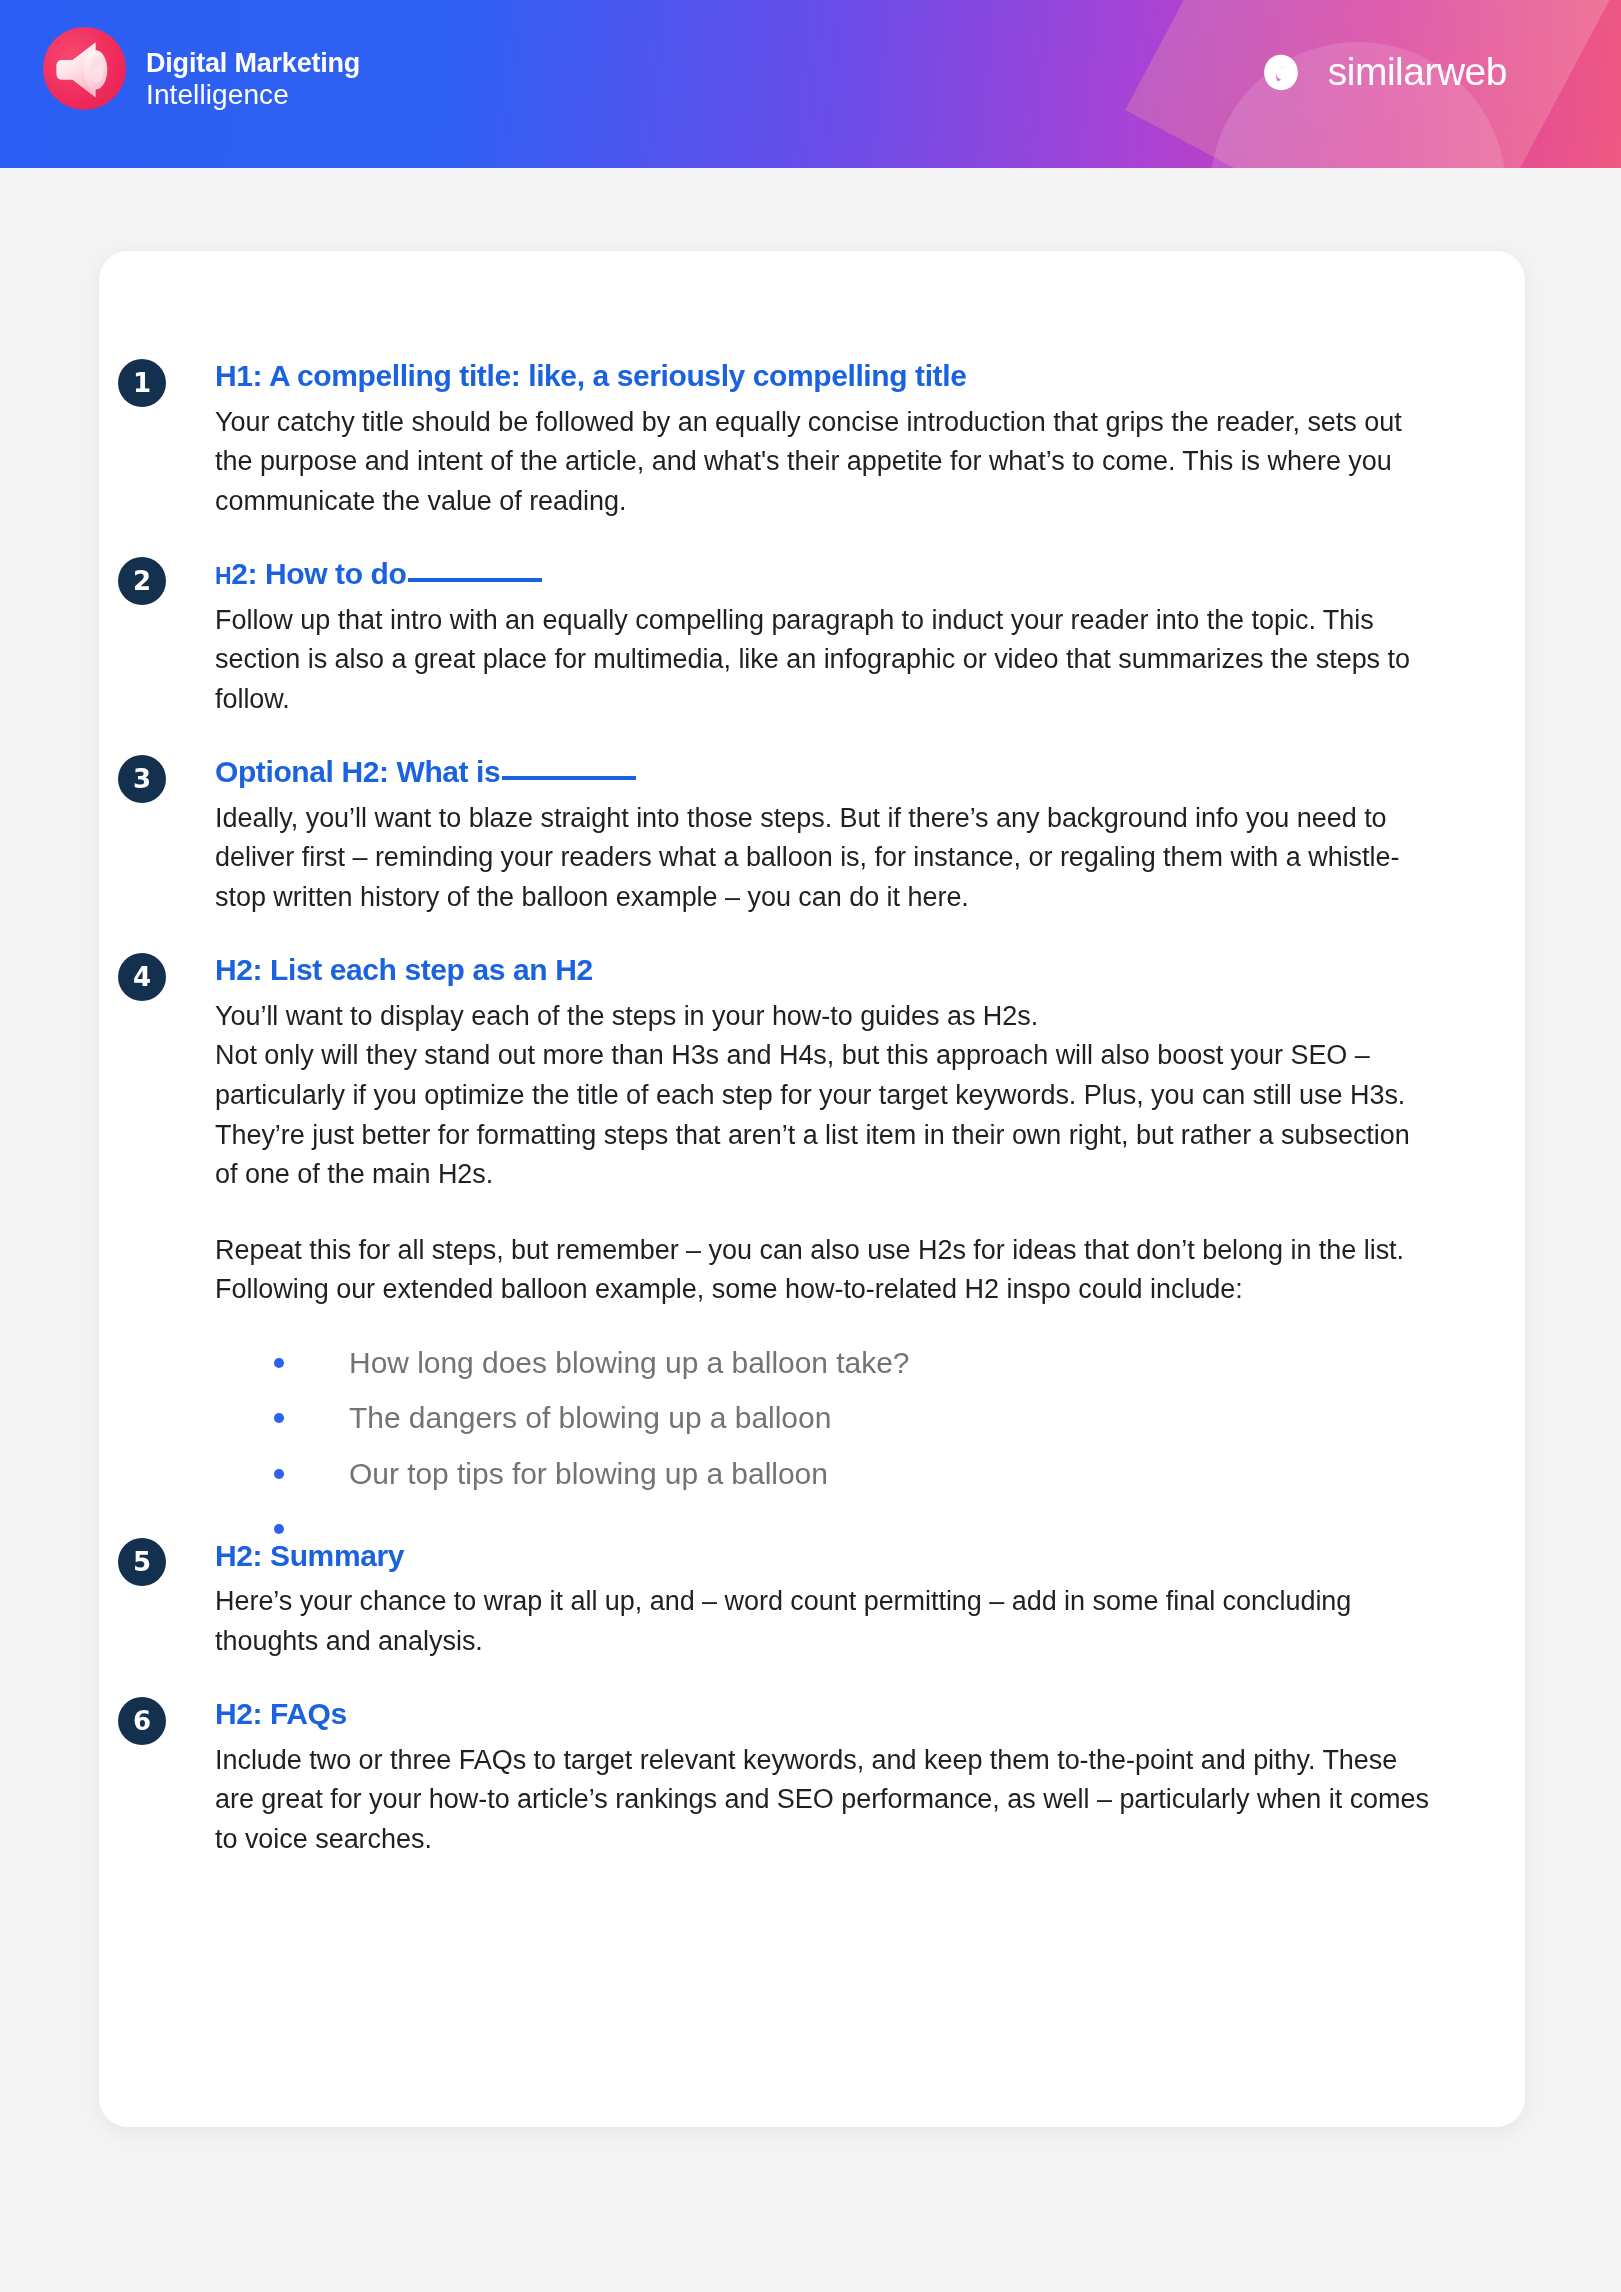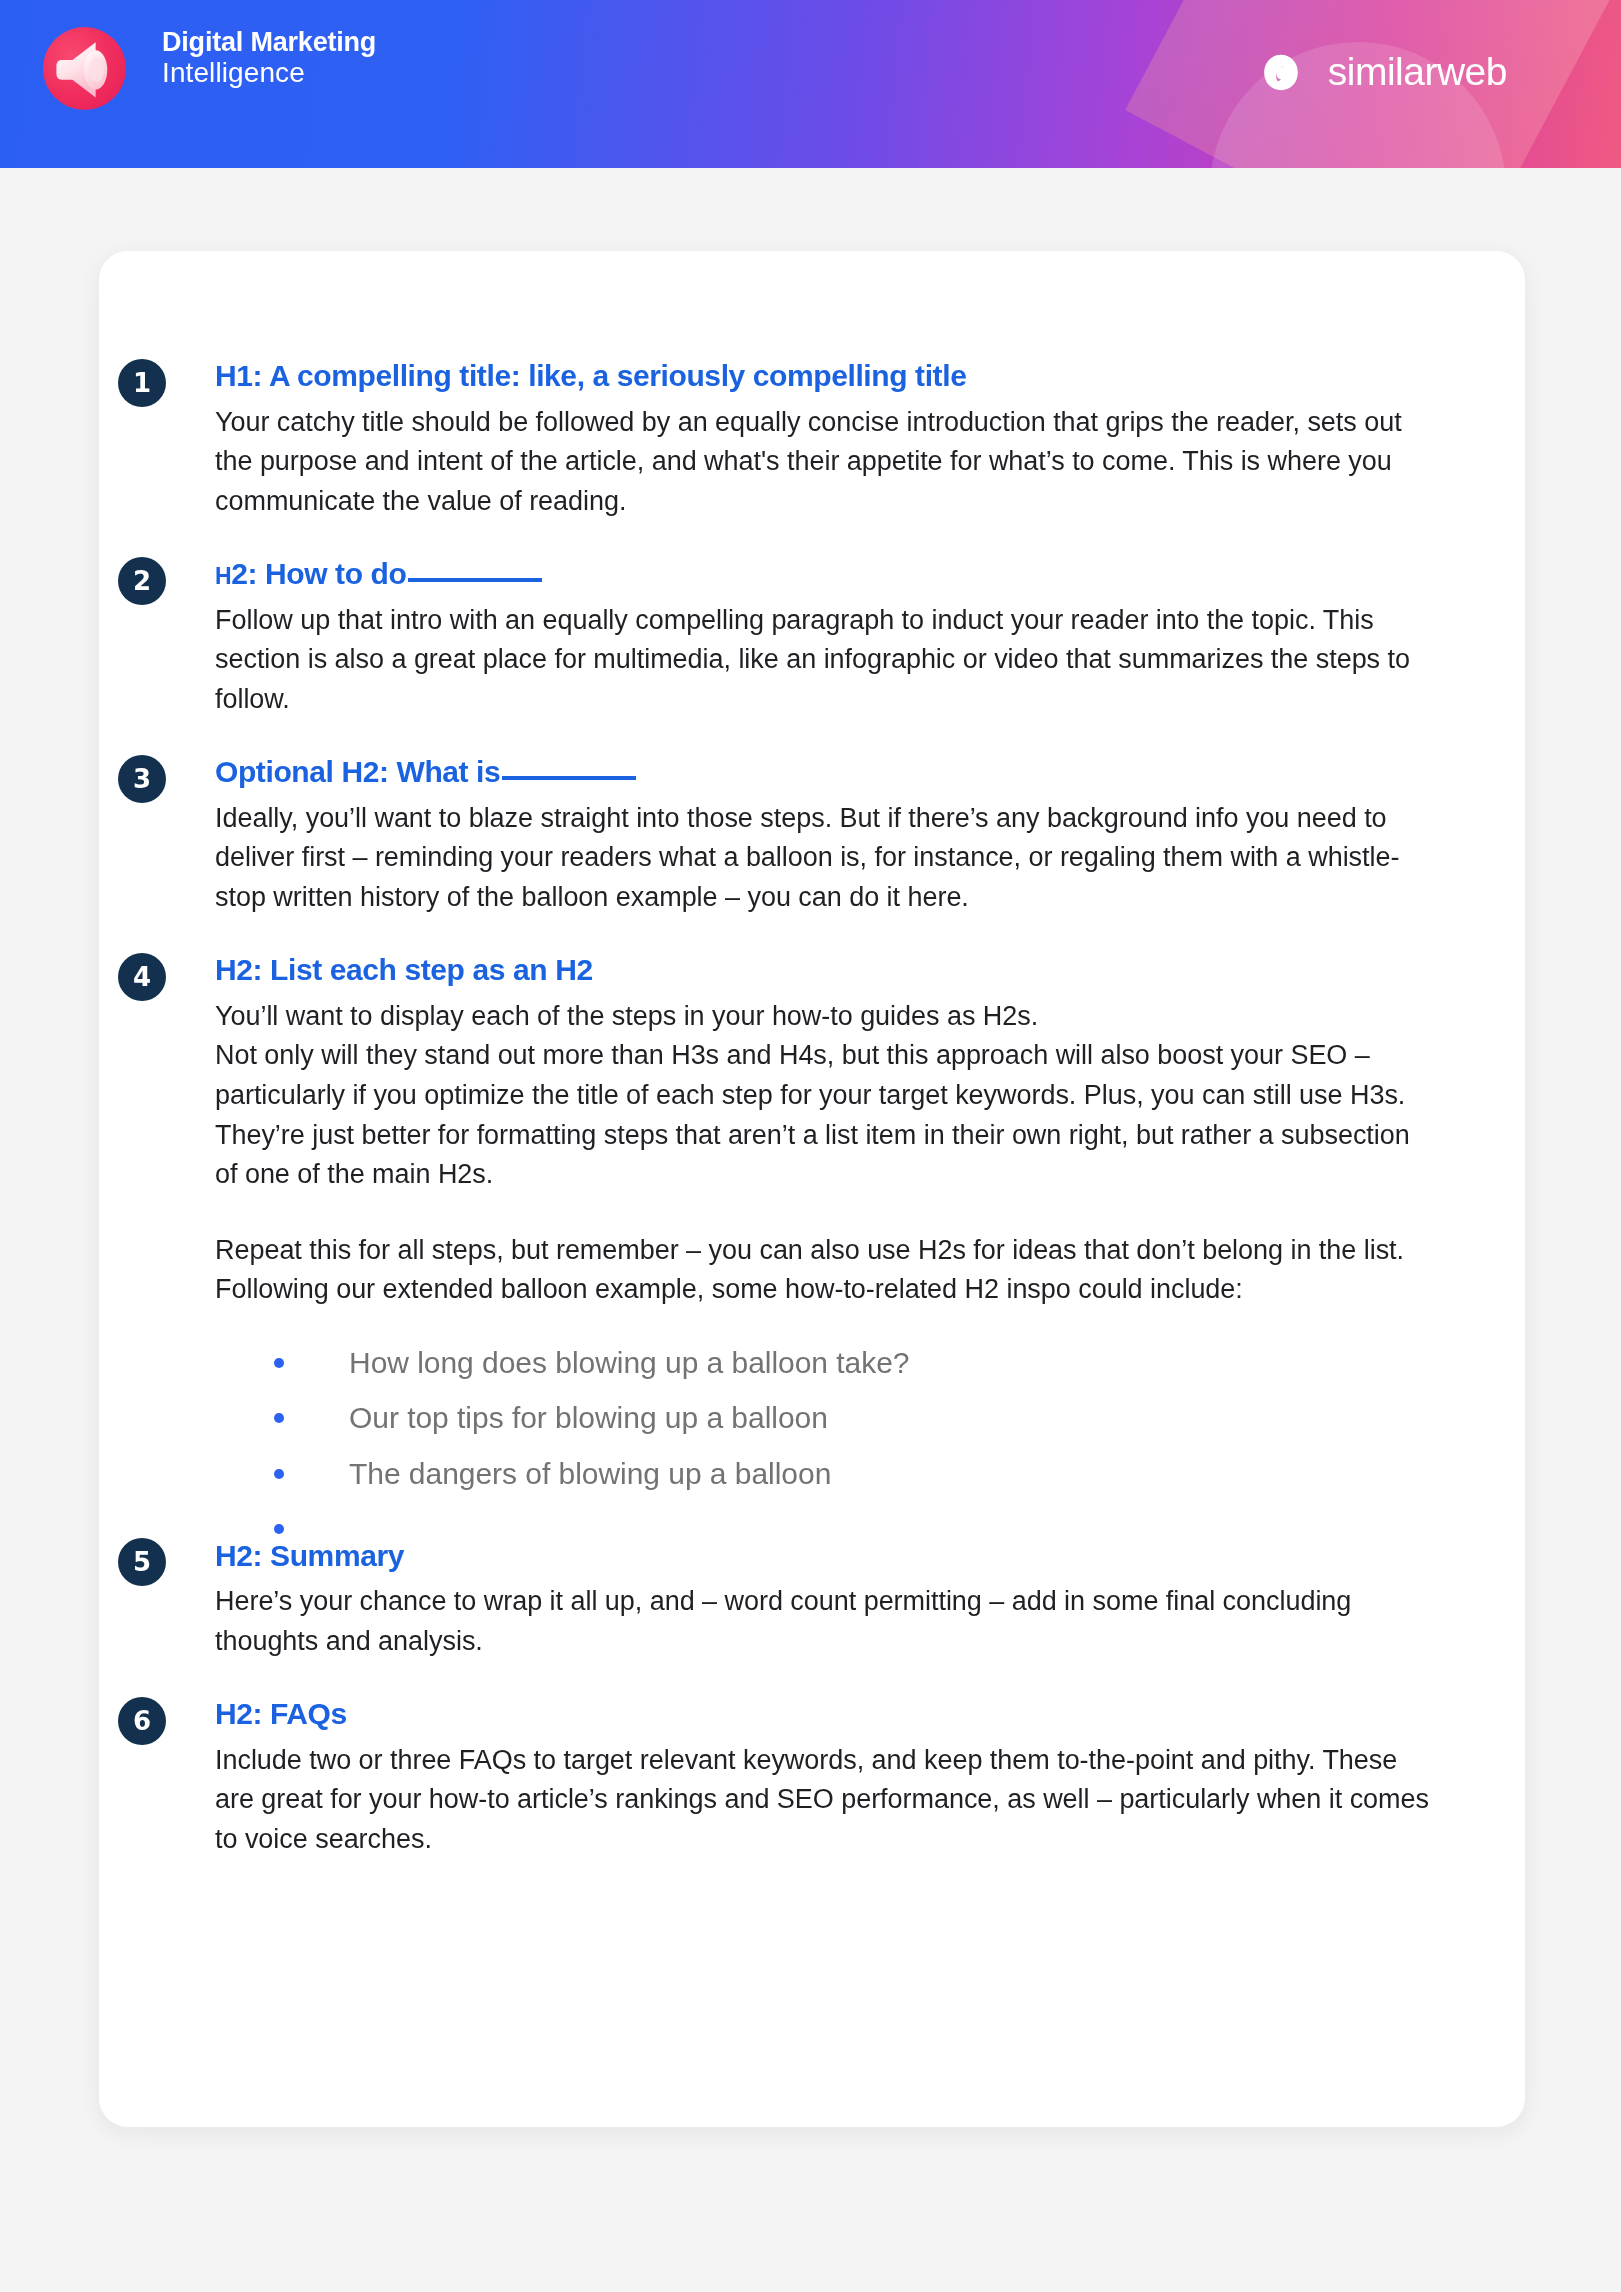--- a/index.html
+++ b/index.html
@@ -53,22 +53,22 @@
     transform: rotate(28deg);
     transform-origin: top right;
     pointer-events: none;
   }
 
   .logo-block {
     position: absolute;
     left: 43px;
     top: 27px;
     display: flex;
-    align-items: flex-start;
-    gap: 36px;
+    align-items: flex-end;
+    gap: 20px;
   }
   .logo-mark {
     position: relative;
     width: 83px;
     height: 83px;
     border-radius: 50%;
     background: radial-gradient(circle at 34% 34%, #f8486f 0%, #ef2a5c 58%, #e31e55 100%);
     flex: 0 0 auto;
     overflow: hidden;
   }
@@ -288,22 +288,22 @@
       <div class="section">
         <div class="badge badge-1">4</div>
         <div class="sec-title">
           <span>H2: List each step as an H2</span>
         </div>
         <div class="body">You’ll want to display each of the steps in your how-to guides as H2s.</div>
         <div class="body">Not only will they stand out more than H3s and H4s, but this approach will also boost your SEO – particularly if you optimize the title of each step for your target keywords. Plus, you can still use H3s. They’re just better for formatting steps that aren’t a list item in their own right, but rather a subsection of one of the main H2s.</div>
         <div class="body gap">Repeat this for all steps, but remember – you can also use H2s for ideas that don’t belong in the list. Following our extended balloon example, some how-to-related H2 inspo could include:</div>
         <ul class="bullets">
           <li><span class="dot"></span><span>How long does blowing up a balloon take?</span></li>
+          <li><span class="dot"></span><span>The dangers of blowing up a balloon</span></li>
           <li><span class="dot"></span><span>Our top tips for blowing up a balloon</span></li>
-          <li><span class="dot"></span><span>The dangers of blowing up a balloon</span></li>
           <li><span class="dot"></span></li>
         </ul>
       </div>
 
       <div class="section" style="margin-top:47px;">
         <div class="badge badge-1">5</div>
         <div class="sec-title">
           <span>H2: Summary</span>
         </div>
         <div class="body">Here’s your chance to wrap it all up, and – word count permitting – add in some final concluding thoughts and analysis.</div>

